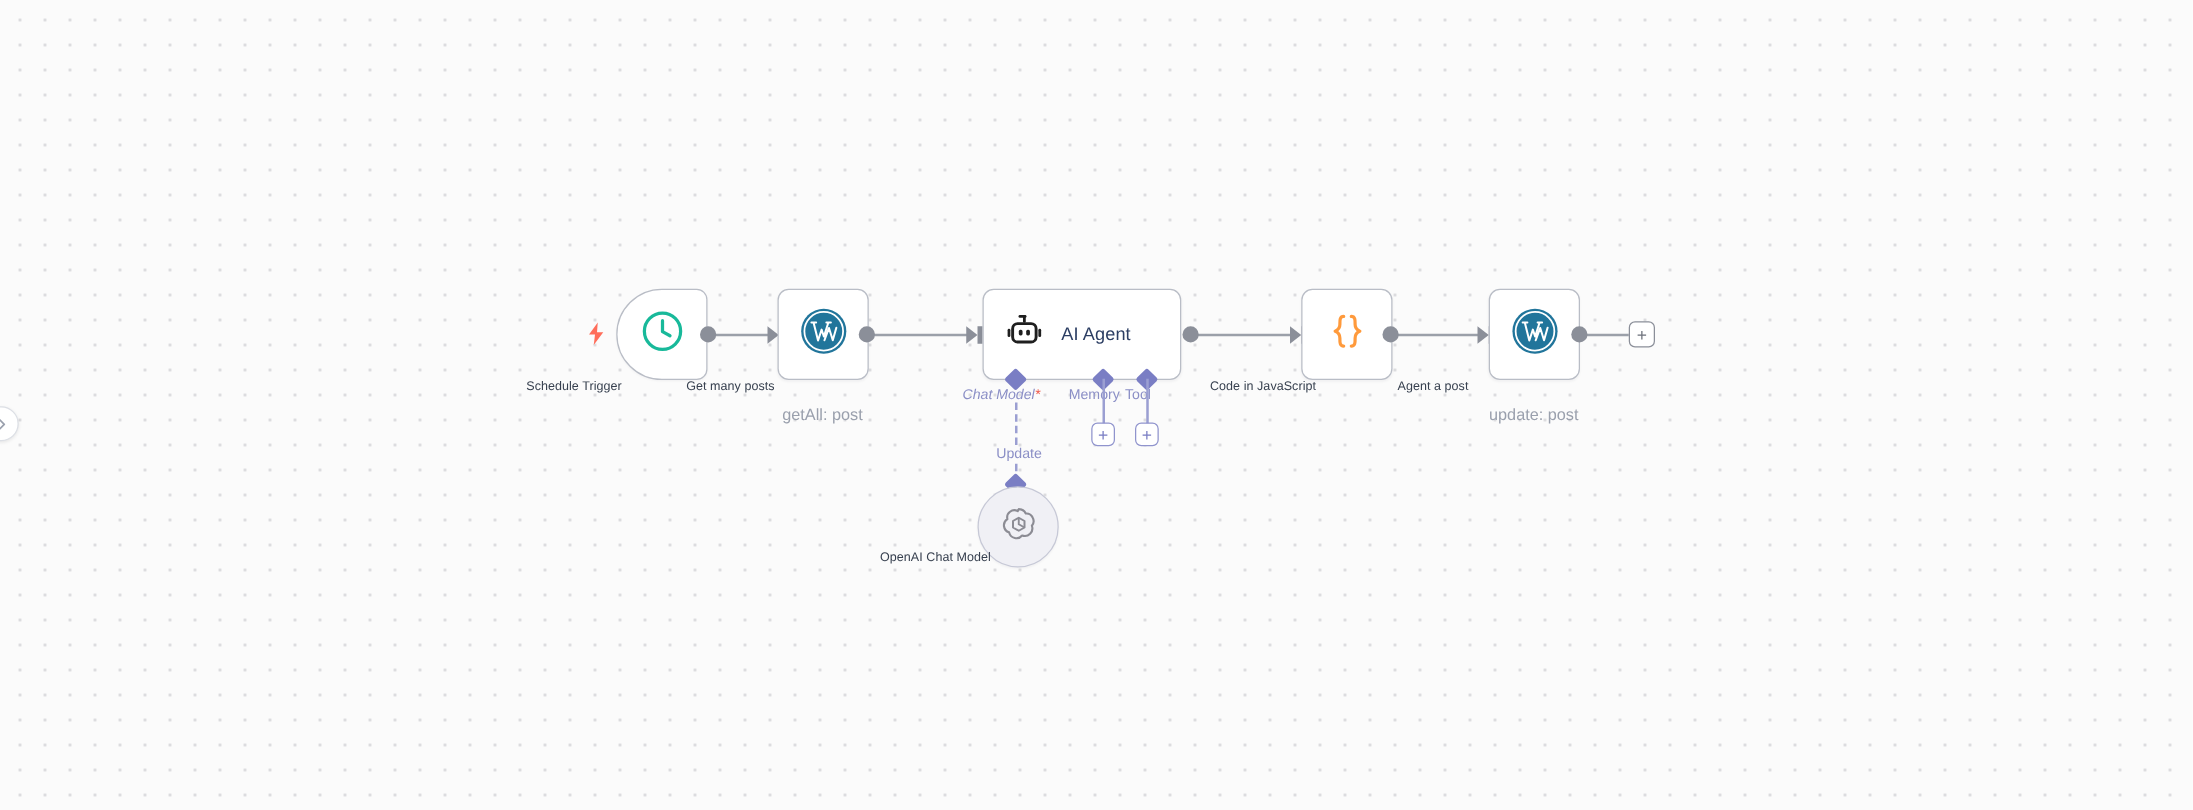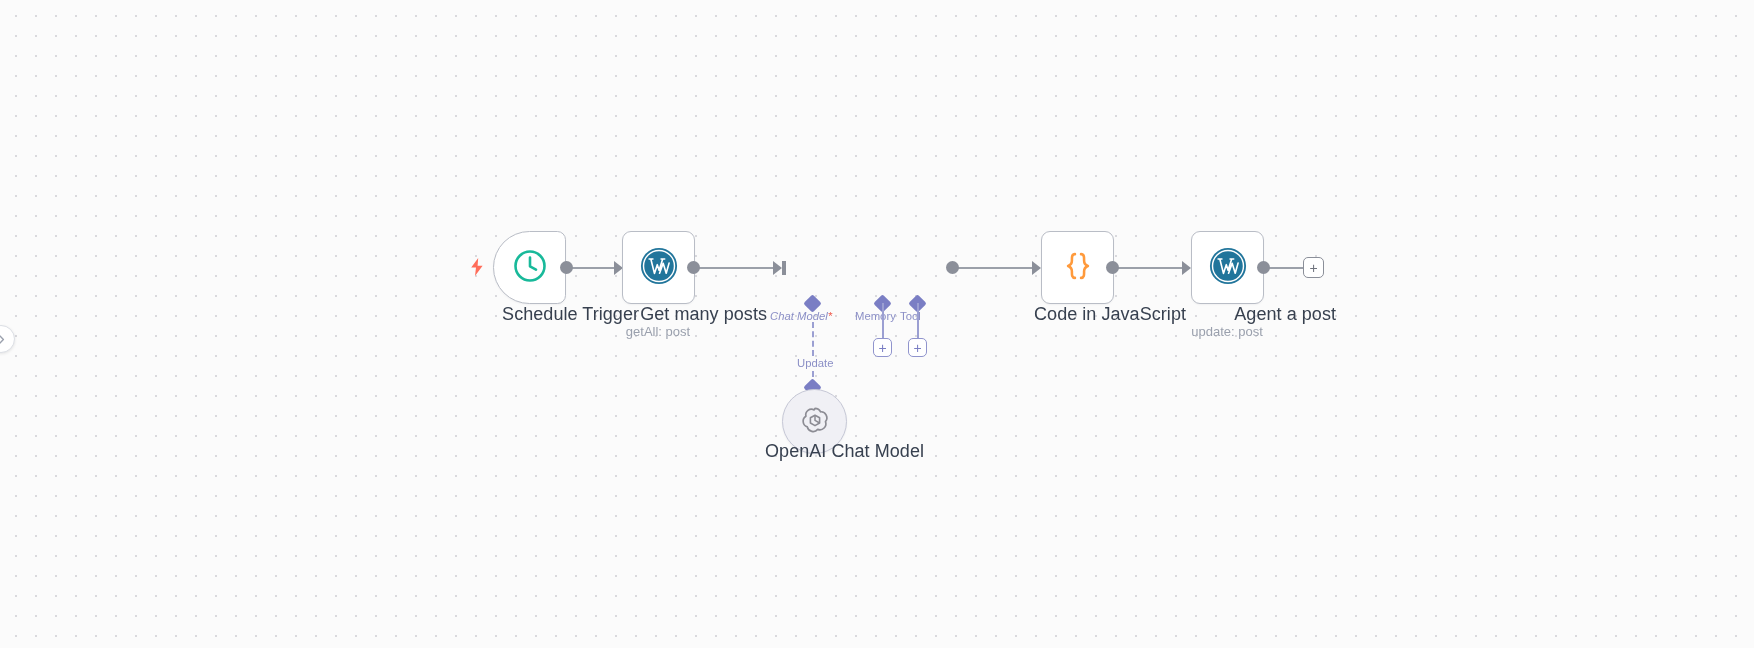--- a/index.html
+++ b/index.html
@@ -83,22 +83,22 @@
     display: flex;
     align-items: center;
     justify-content: center;
     box-shadow: 0 1px 2px rgba(20,24,38,.05);
     cursor: pointer;
   }
 
   
   .node-caption {
     position: absolute;
-    text-align: right;
-    font-size: 18px;
+    text-align: left;
+    font-size: 10px;
     color: #37404f;
     white-space: nowrap;
     letter-spacing: .05px;
     pointer-events: none;
   }
   .node-subcaption {
     position: absolute;
     text-align: center;
     font-size: 13px;
     color: #9aa0ad;
@@ -240,20 +240,34 @@
         <path d="M11.4 12.6 L15.2 27.8 L18.2 18.6 L20.1 24.4 L23.9 12.6 M13.6 12.6 L9.6 12.6
                  M26 12.6 L22.2 12.6 M20.6 27.6 L24.4 17.2 L27.6 27.6 L30.6 17.0" fill="none" stroke="#ffffff" stroke-width="1.7" stroke-linecap="round" stroke-linejoin="round"></path>
       </svg>
     </span>
   </div>
   <div class="dot-out" style="left:687px; top:261px;"></div>
   <div class="node-caption" style="left:549px; top:304px; width:218px;">Get many posts</div>
   <div class="node-subcaption" style="left:549px; top:324px; width:218px;">getAll: post</div>
 
   <div class="arrow-in" style="left:773px; top:261px;"></div>
+  <div class="node wide" style="left:786px; top:231px;">
+    <span>
+      <svg width="31" height="31" viewBox="0 0 32 32">
+        <path d="M16 3.2 L16 7.4" stroke="#1f1f1f" stroke-width="2.3" stroke-linecap="round"></path>
+        <path d="M12.3 3.2 L16.6 3.2" stroke="#1f1f1f" stroke-width="2.3" stroke-linecap="round"></path>
+        <rect x="6.3" y="9.2" width="19.4" height="15.2" rx="4.2" fill="none" stroke="#1f1f1f" stroke-width="2.4"></rect>
+        <rect x="11.4" y="14.3" width="3.1" height="4.6" rx="1.3" fill="#1f1f1f"></rect>
+        <rect x="17.5" y="14.3" width="3.1" height="4.6" rx="1.3" fill="#1f1f1f"></rect>
+        <path d="M3.3 14.6 L3.3 19.1" stroke="#1f1f1f" stroke-width="2.3" stroke-linecap="round"></path>
+        <path d="M28.7 14.6 L28.7 19.1" stroke="#1f1f1f" stroke-width="2.3" stroke-linecap="round"></path>
+      </svg>
+    </span>
+    <span class="node-title-inner">AI Agent</span>
+  </div>
   <div class="dot-out" style="left:946px; top:261px;"></div>
 
   <div class="diamond" style="left:806px; top:297px;"></div>
   <div class="sub-label" style="left:770px; top:310px;font-style:italic;">
     <span>Chat Model</span><span class="req">*</span>
   </div>
 
   <div class="diamond" style="left:876px; top:297px;"></div>
   <div class="sub-label" style="left:855px; top:310px;">Memory</div>
 

